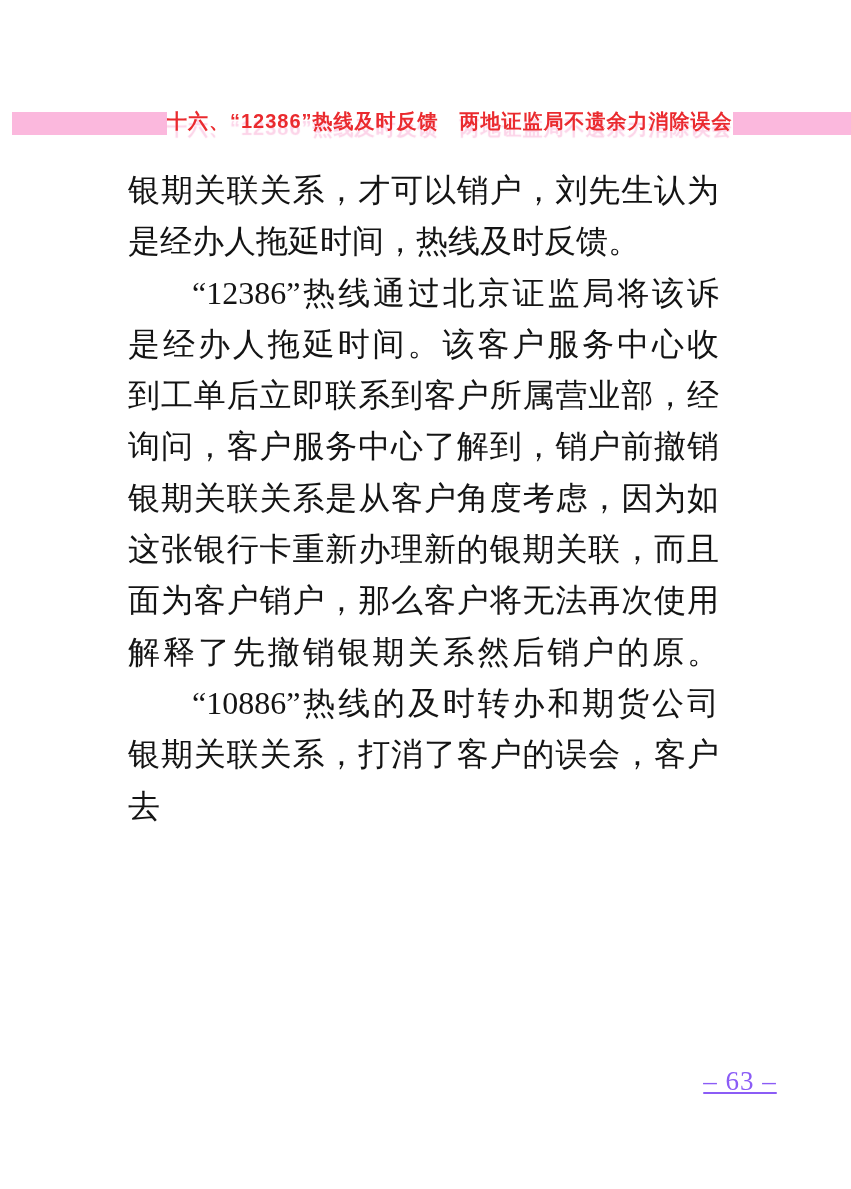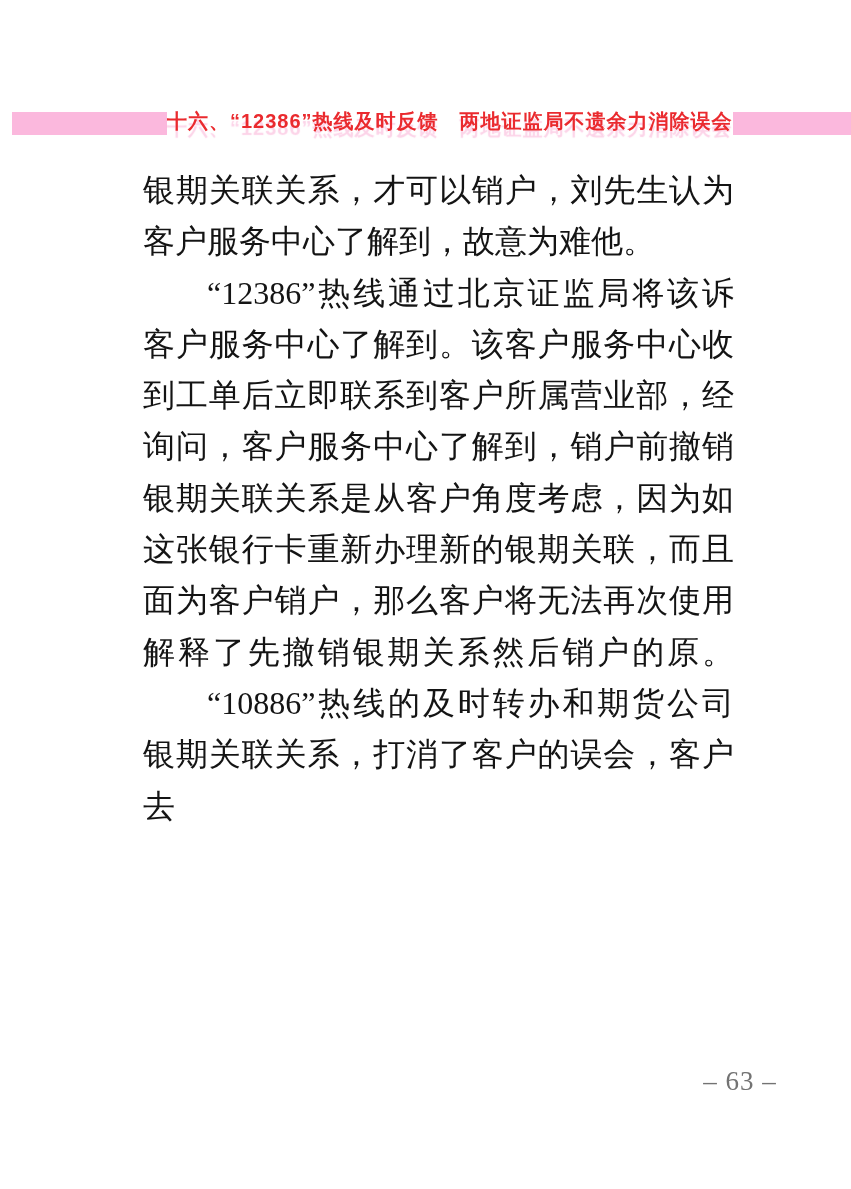--- a/index.html
+++ b/index.html
@@ -42,21 +42,21 @@
     font-weight: bold;
     font-size: 20px;
     letter-spacing: 1px;
     color: var(--title-color, #EA2A2E);
     text-shadow: 0 7px 1px rgba(249, 158, 205, 0.45);
   }
 
   
   .body-text {
     position: absolute;
-    left: 143px;
+    left: 128px;
     top: 165px;
     width: 591px;
     font-size: 32px;
     line-height: 51.3px;
     color: #141414;
   }
   .paragraph { margin: 0; }
   .line {
     text-align: justify;
     text-align-last: justify;
@@ -66,44 +66,45 @@
   .line.end    { text-align-last: left; }
 
   
   .page-number {
     position: absolute;
     top: 1066px;
     left: 660px;
     width: 160px;
     text-align: center;
     font-size: 27px;
-    color: #737373;
+    color: #8b5cf6;
     letter-spacing: 1px;
+    text-decoration: underline;
   }
 </style>
 </head>
 <body>
 
 <div class="page">
 
   <div class="chapter-header">
     <div class="header-rule left"></div>
     <div class="chapter-title">十六、“12386”热线及时反馈　两地证监局不遗余力消除误会</div>
     <div class="header-rule right"></div>
   </div>
 
   <div class="body-text">
 
   <div class="paragraph">
         <div class="line">银期关联关系，才可以销户，刘先生认为</div>
-        <div class="line end">客户服务中心了解到，故意为难他。</div>
+        <div class="line end">是经办人拖延时间，热线及时反馈。</div>
       </div>
       <div class="paragraph">
         <div class="line indent">“12386”热线通过北京证监局将该诉</div>
-        <div class="line">客户服务中心了解到。该客户服务中心收</div>
+        <div class="line">是经办人拖延时间。该客户服务中心收</div>
         <div class="line">到工单后立即联系到客户所属营业部，经</div>
         <div class="line">询问，客户服务中心了解到，销户前撤销</div>
         <div class="line">银期关联关系是从客户角度考虑，因为如</div>
         <div class="line">这张银行卡重新办理新的银期关联，而且</div>
         <div class="line">面为客户销户，那么客户将无法再次使用</div>
         <div class="line">解释了先撤销银期关系然后销户的原。</div>
       </div>
       <div class="paragraph">
         <div class="line indent">“10886”热线的及时转办和期货公司</div>
         <div class="line">银期关联关系，打消了客户的误会，客户去</div>

